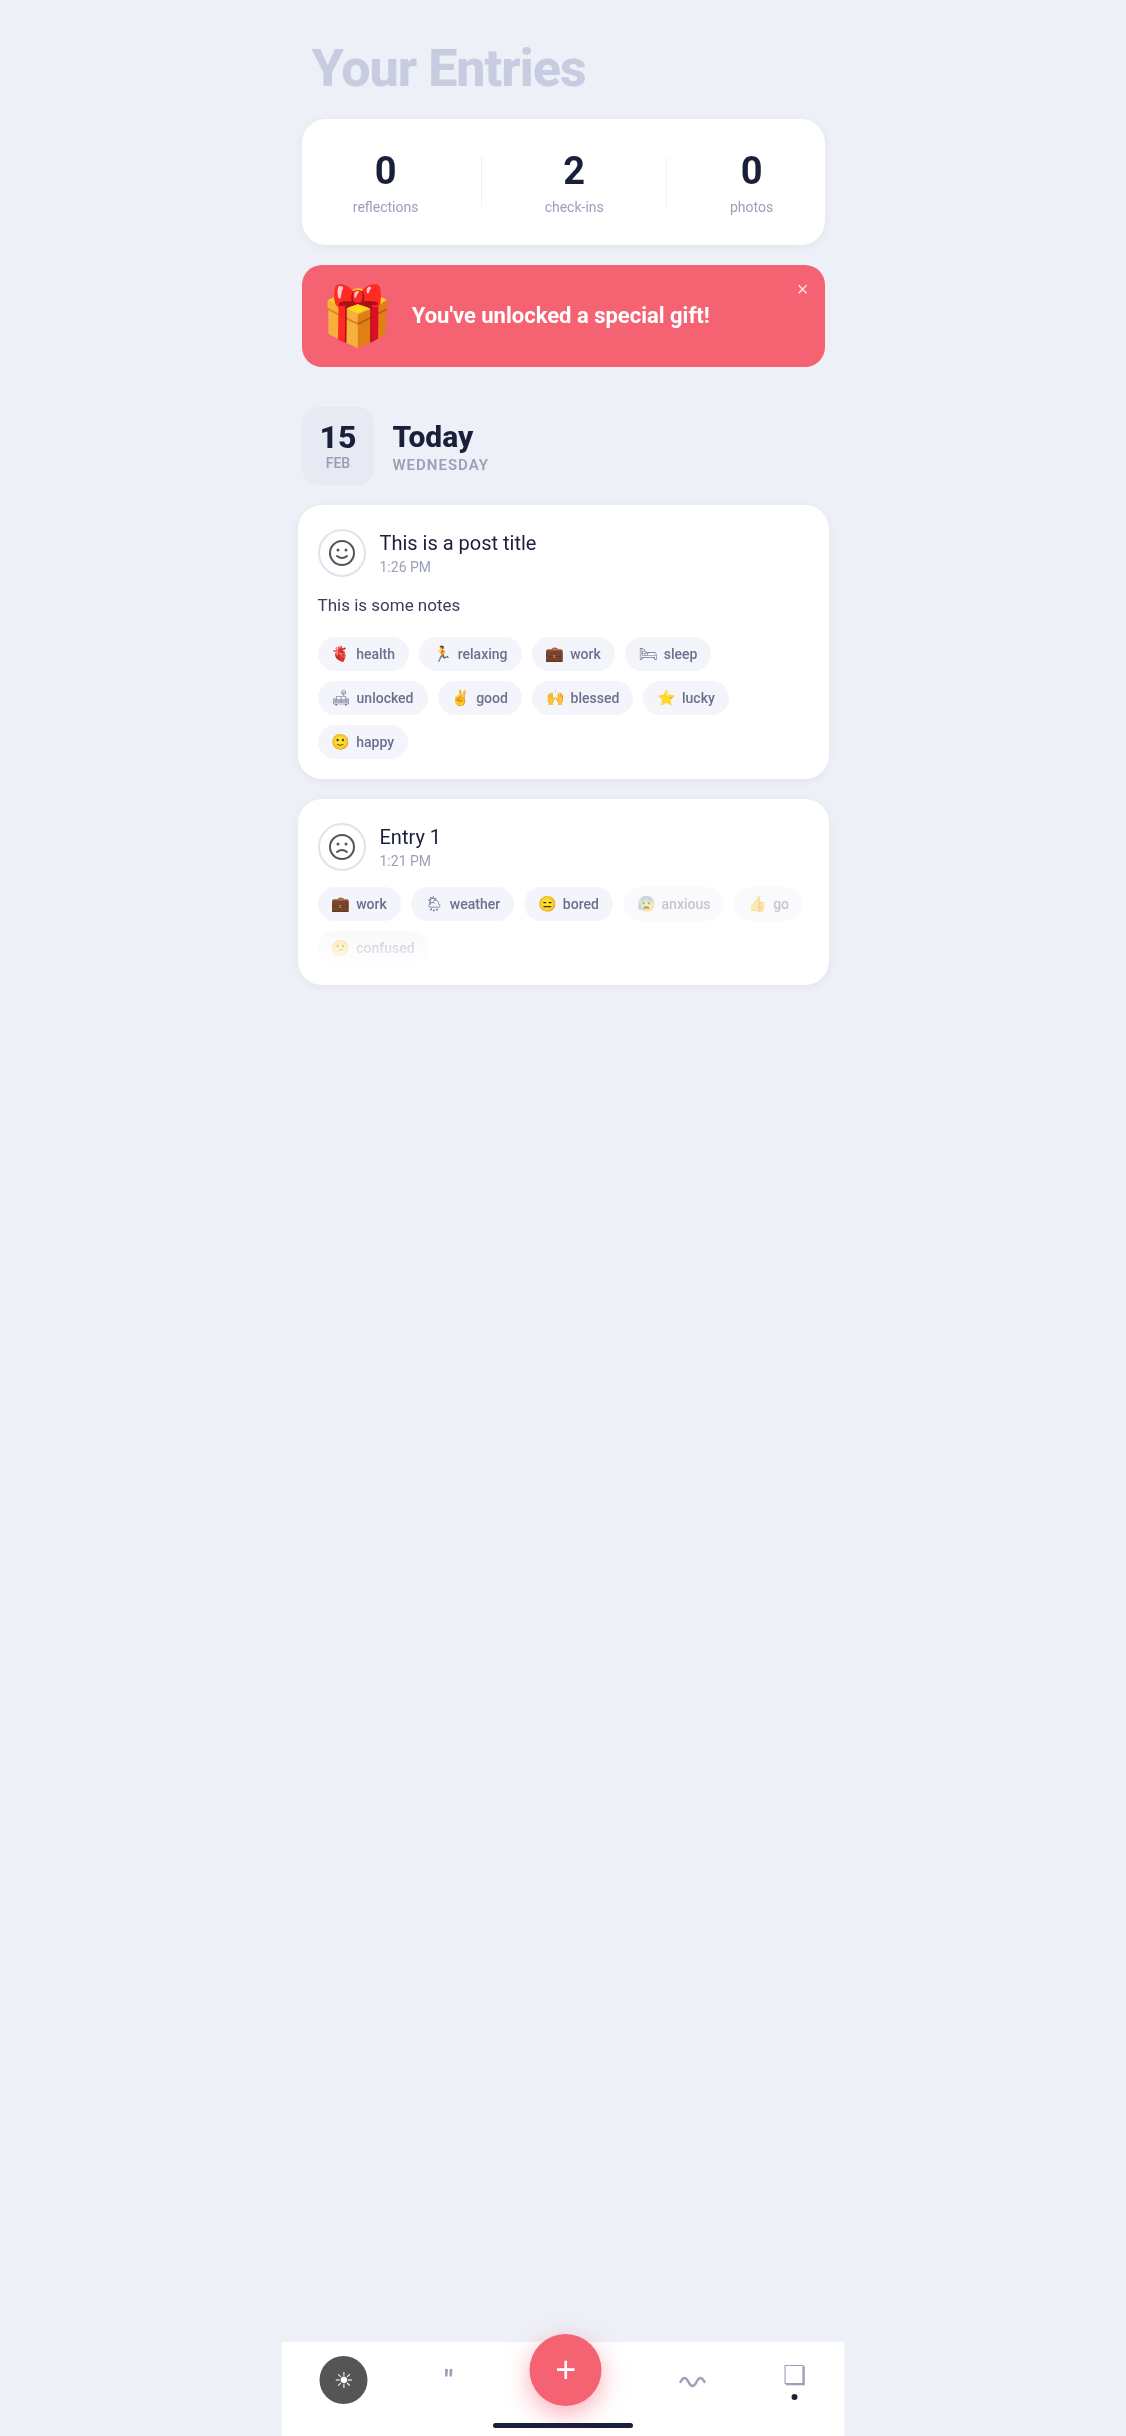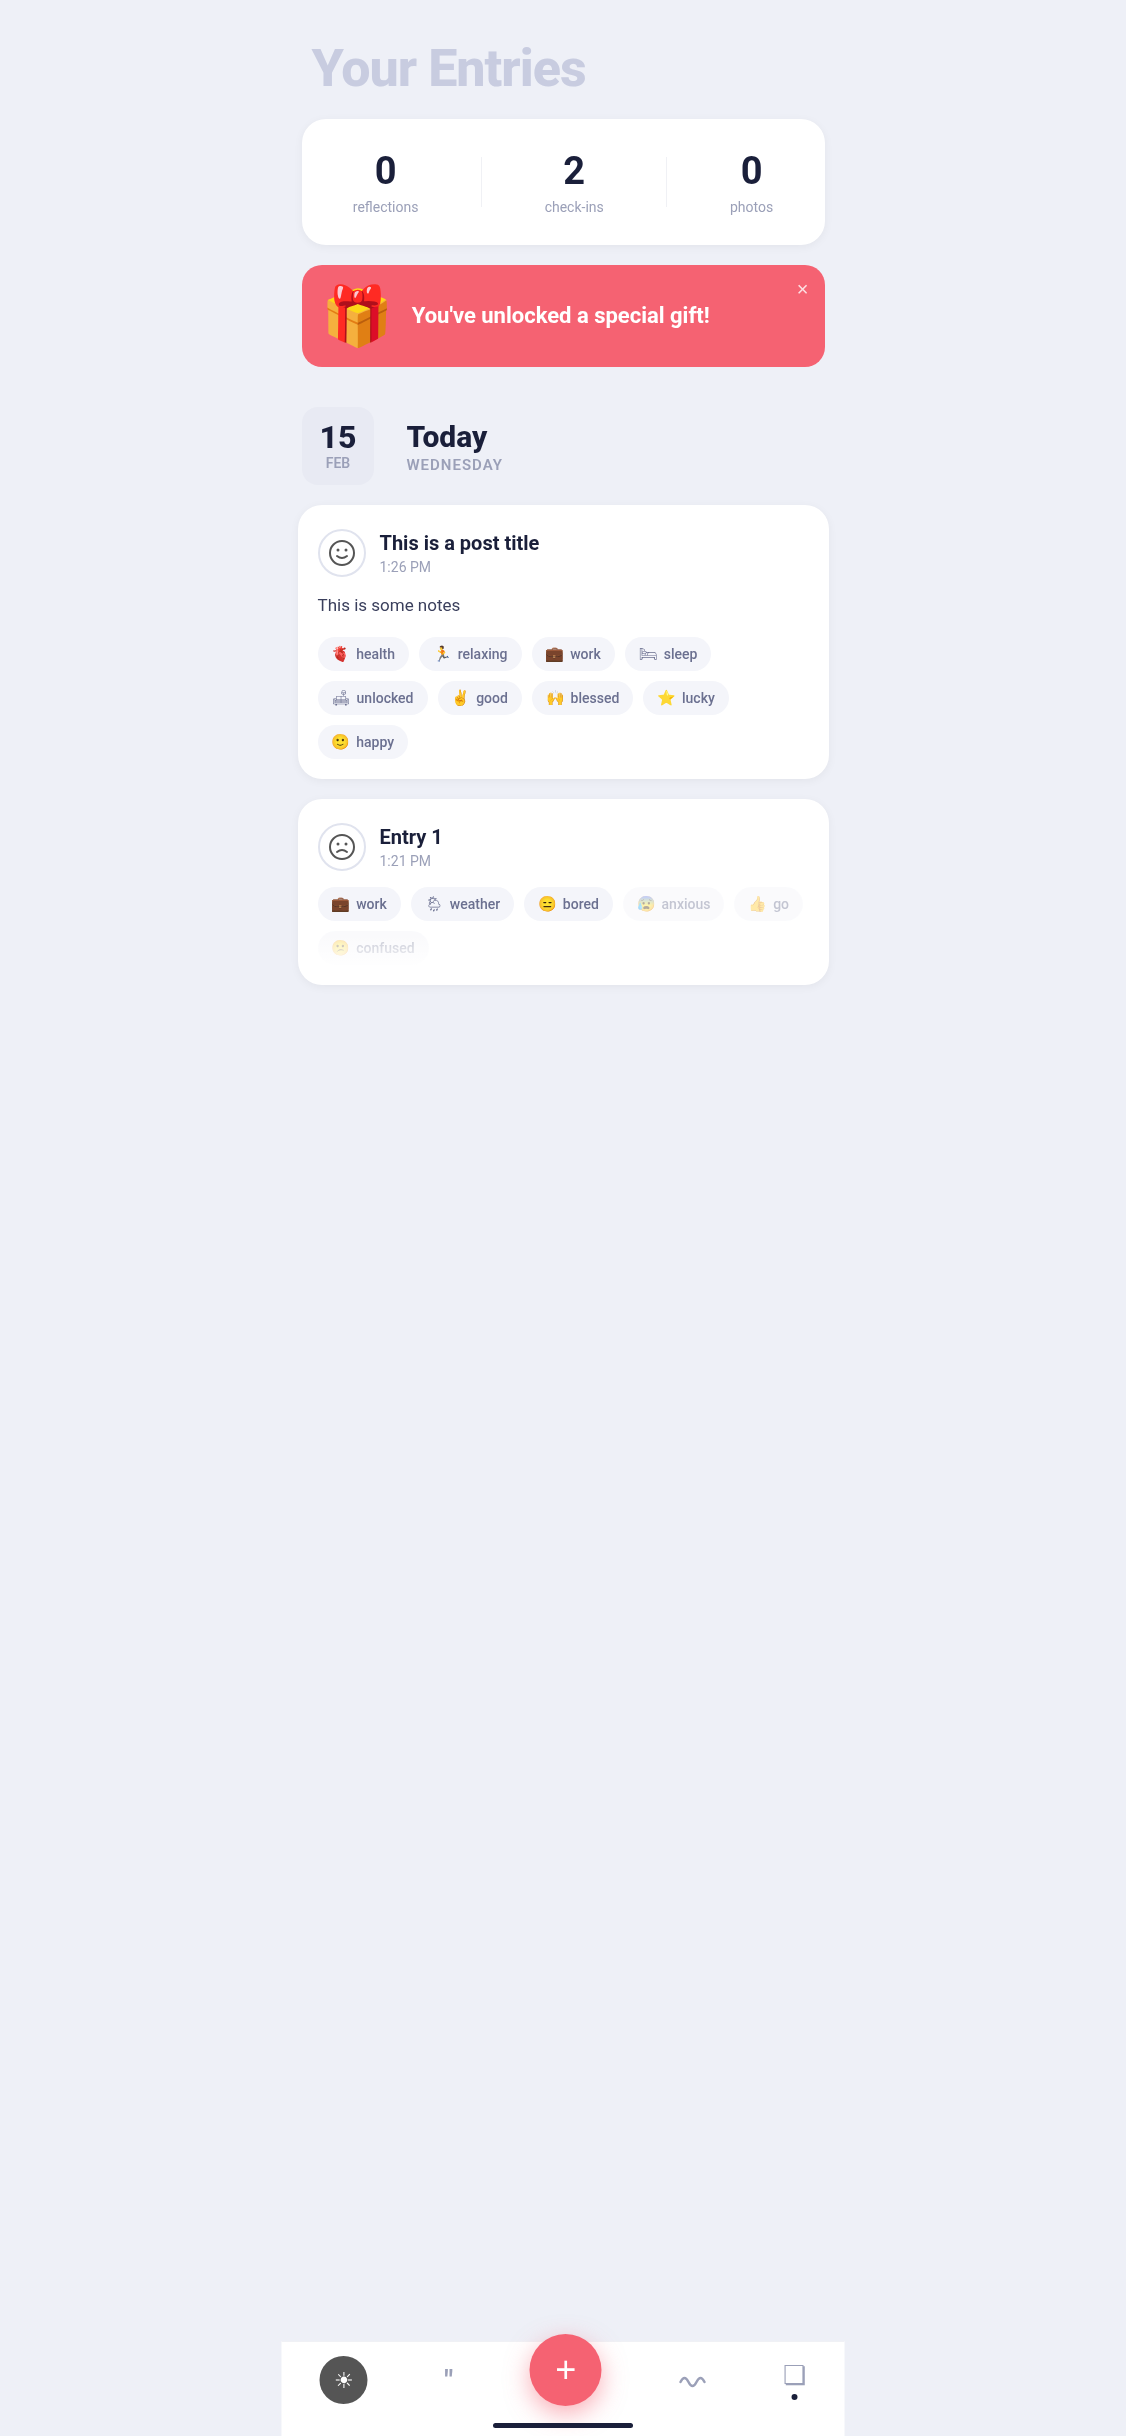--- a/index.html
+++ b/index.html
@@ -102,21 +102,21 @@
       cursor: pointer;
       background: none;
       border: none;
       line-height: 1;
     }
 
     
     .date-section {
       display: flex;
       align-items: center;
-      gap: 32px;
+      gap: 18px;
       padding: 10px 20px 20px 20px;
     }
 
     .date-badge {
       background: #e8eaf3;
       border-radius: 16px;
       padding: 14px 18px;
       text-align: center;
       min-width: 72px;
     }
@@ -180,21 +180,21 @@
 
     .mood-icon svg {
       width: 28px;
       height: 28px;
     }
 
     .entry-title-group {}
 
     .entry-title {
       font-size: 20px;
-      font-weight: 700;
+      font-weight: 400;
       color: #1a1f3a;
     }
 
     .entry-time {
       font-size: 14px;
       color: #9ba0b8;
       margin-top: 4px;
     }
 
     .entry-notes {

